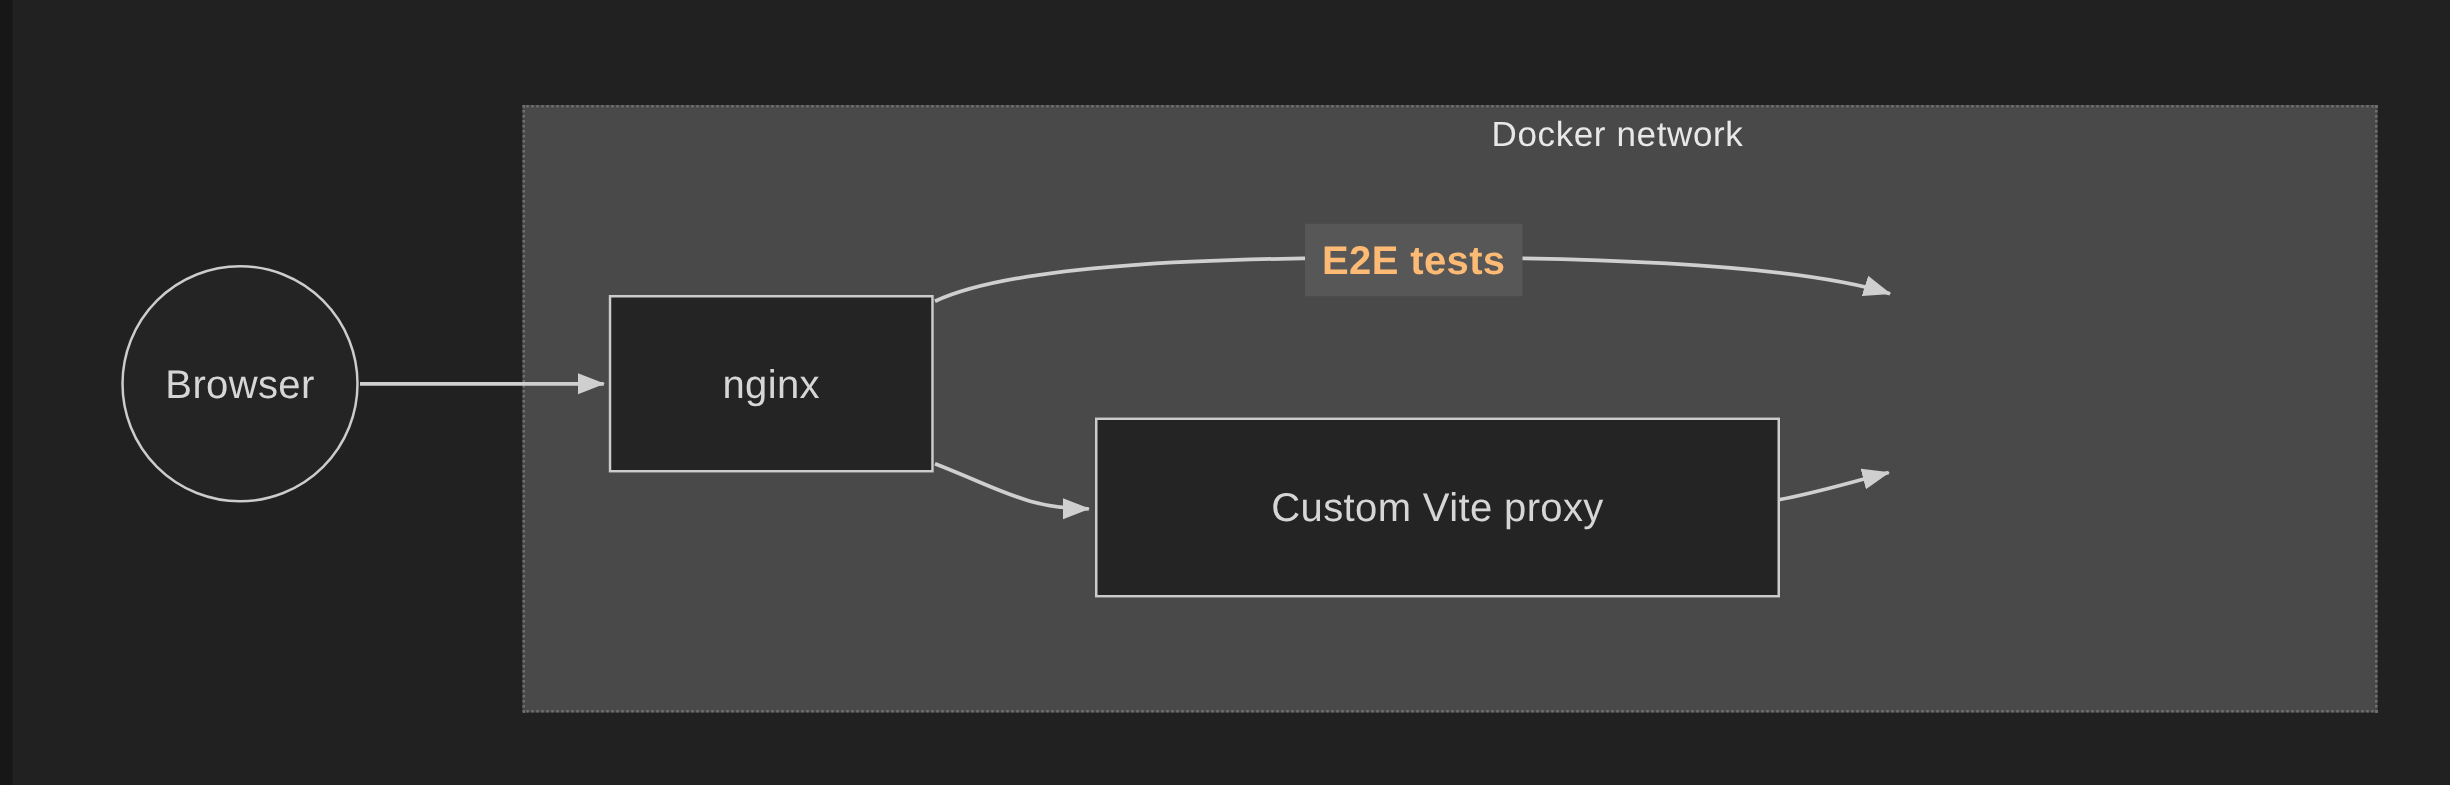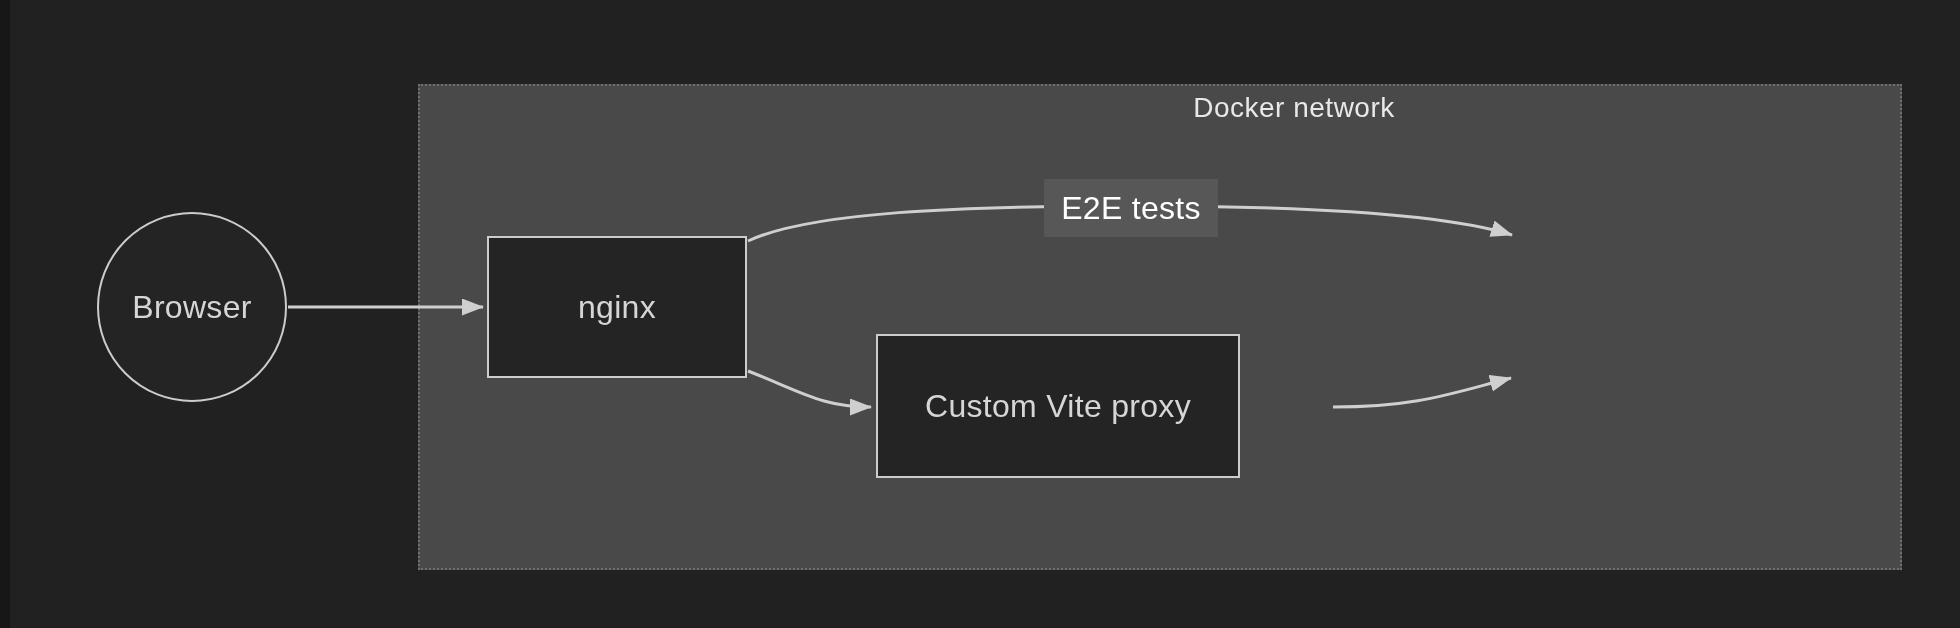--- a/index.html
+++ b/index.html
@@ -50,33 +50,34 @@
     display: flex;
     align-items: center;
     justify-content: center;
     font-size: 32px;
     color: #d6d6d6;
     letter-spacing: 0.3px;
   }
   .node.circle { border-radius: 50%; }
   .node-browser { left: 97px;  top: 212px; width: 190px; height: 190px; }
   .node-nginx   { left: 487px; top: 236px; width: 260px; height: 142px; }
-  .node-vite    { left: 876px; top: 334px; width: 364px; height: 144px; }
+  .node-vite    { left: 876px; top: 334px; width: 548px; height: 144px; }
   .node-backend { left: 1517px; top: 236px; width: 320px; height: 144px; }
   .edge-label {
     position: absolute;
     left: 1044px; top: 179px;
     width: 174px; height: 58px;
     background: #575757;
     display: flex;
     align-items: center;
     justify-content: center;
     font-size: 32px;
-    color: #ffffff;
+    color: #fdba74;
     letter-spacing: 0.3px;
+    font-weight: bold;
   }
 </style>
 </head>
 <body>
 
 <div class="stage">
 
   <div class="window-edge"></div>
 
   <div class="cluster"></div>

